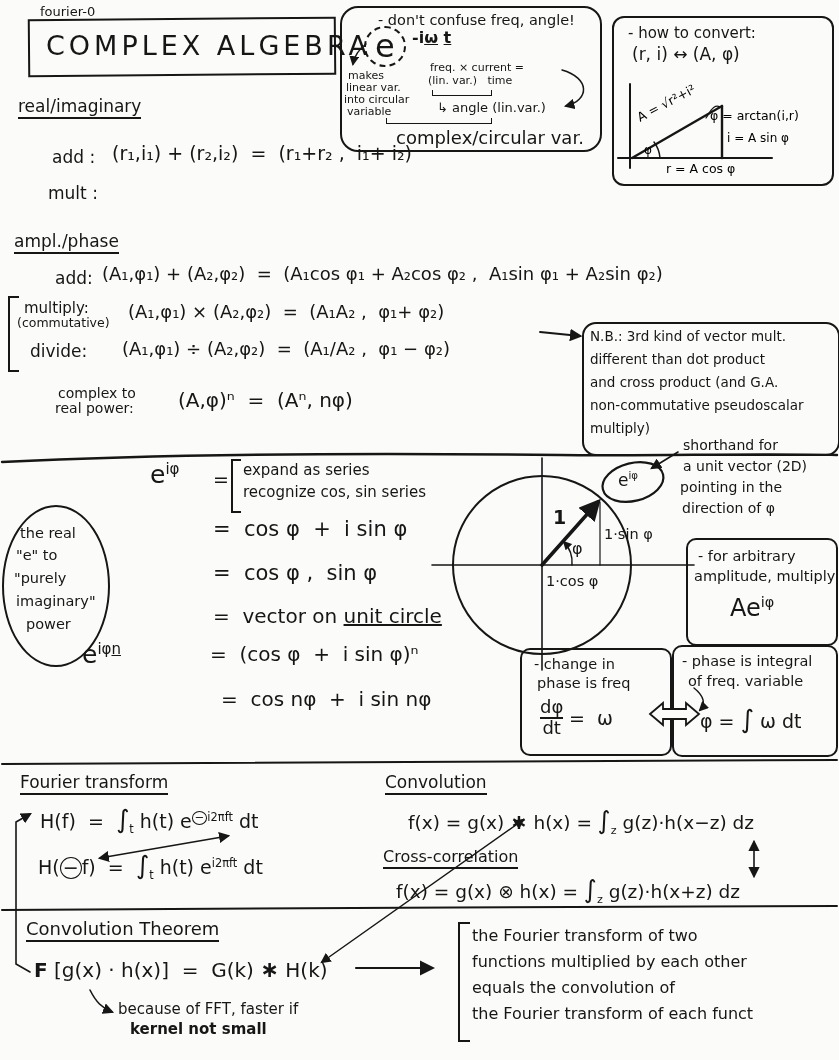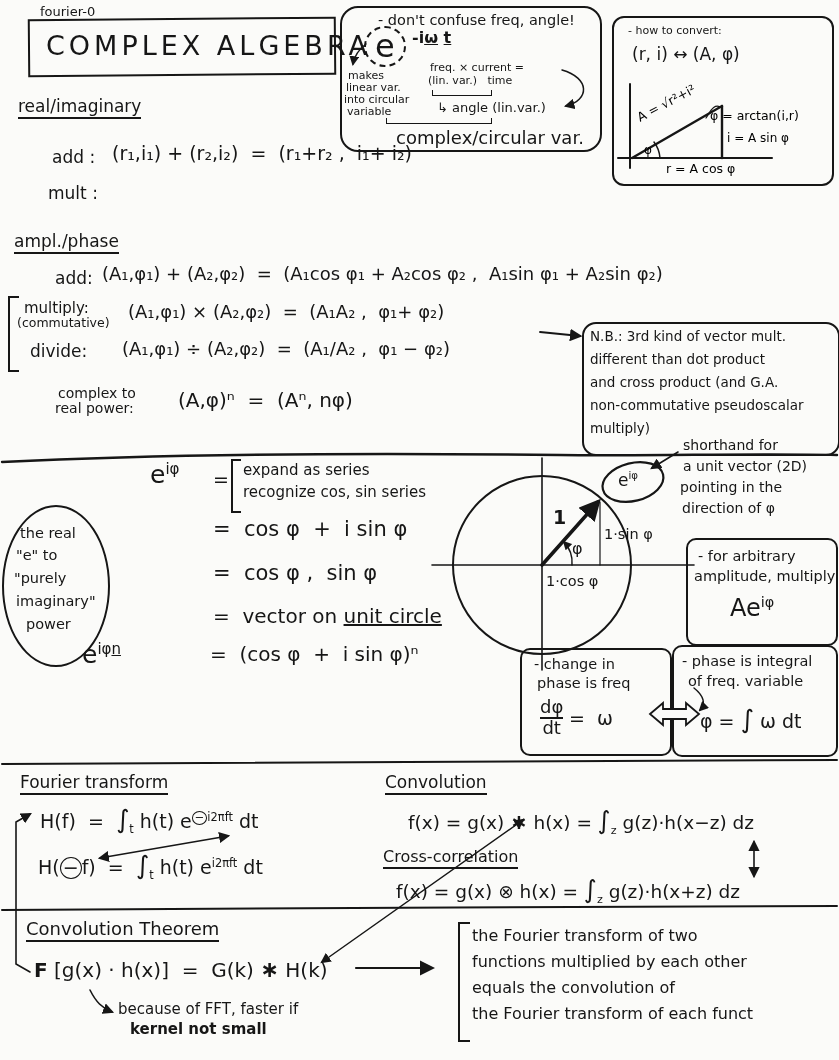--- a/index.html
+++ b/index.html
@@ -40,21 +40,21 @@
   <div class="abs small" style="left:344px;top:94px;">into circular</div>
   <div class="abs small" style="left:347px;top:106px;">variable</div>
   <div class="abs small" style="left:430px;top:62px;">freq. × current =</div>
   <div class="abs small fx" style="left:428px;top:75px;">(lin. var.)   time</div>
   <div class="abs" style="left:432px;top:90px;width:58px;height:5px;border-left:1.6px solid #161616;border-right:1.6px solid #161616;border-bottom:1.6px solid #161616;"></div>
   <div class="abs" style="left:437px;top:100px;font-size:13px;">↳ angle (lin.var.)</div>
   <div class="abs" style="left:386px;top:118px;width:104px;height:5px;border-left:1.6px solid #161616;border-right:1.6px solid #161616;border-bottom:1.6px solid #161616;"></div>
   <div class="abs" style="left:396px;top:127px;font-size:18px;">complex/circular var.</div>
 
   <div class="box" style="left:612px;top:16px;width:218px;height:166px;border-radius:12px;"></div>
-  <div class="abs" style="left:628px;top:24px;font-size:11px;">- how to convert:</div>
+  <div class="abs" style="left:628px;top:24px;font-size:15px;">- how to convert:</div>
   <div class="abs" style="left:632px;top:44px;font-size:17px;">(r, i) ↔ (A, φ)</div>
   <svg class="abs" style="left:614px;top:80px;" width="212" height="100" viewBox="0 0 212 100">
     <g stroke="#161616" fill="none" stroke-linecap="round">
       <path d="M 16 4 V 88" stroke-width="2"></path>
       <path d="M 4 78 H 158" stroke-width="2"></path>
       <path d="M 18 78 L 108 26" stroke-width="2.4"></path>
       <path d="M 108 26 V 78" stroke-width="2.4"></path>
       <path d="M 46 78 A 30 30 0 0 0 40 62" stroke-width="1.5"></path>
       <path d="M 108 28 C 100 22 96 32 92 38" stroke-width="1.2"></path>
     </g>
@@ -98,20 +98,21 @@
   <div class="abs fx" style="left:150px;top:460px;font-size:25px;"><span>e</span><span class="seg-sup">iφ</span></div>
   <div class="abs" style="left:213px;top:468px;font-size:19px;">=</div>
   <div class="lbrk" style="left:231px;top:459px;height:50px;width:8px;"></div>
   <div class="abs" style="left:243px;top:461px;font-size:15px;">expand as series</div>
   <div class="abs" style="left:243px;top:483px;font-size:15px;">recognize cos, sin series</div>
   <div class="abs fx" style="left:213px;top:517px;font-size:21px;">=  cos φ  +  i sin φ</div>
   <div class="abs fx" style="left:213px;top:561px;font-size:21px;">=  cos φ ,  sin φ</div>
   <div class="abs fx" style="left:213px;top:604px;font-size:20px;"><span>=  vector on </span><span class="seg-u">unit circle</span></div>
   <div class="abs fx" style="left:82px;top:640px;font-size:25px;"><span>e</span><span class="seg-sup">iφ</span><span class="seg-sup seg-u">n</span></div>
   <div class="abs fx" style="left:210px;top:642px;font-size:20px;">=  (cos φ  +  i sin φ)ⁿ</div>
+  <div class="abs fx" style="left:221px;top:687px;font-size:20px;">=  cos nφ  +  i sin nφ</div>
 
   <div class="abs" style="left:2px;top:505px;width:104px;height:158px;border:2.5px solid #161616;border-radius:50%;"></div>
   <div class="abs" style="left:20px;top:525px;font-size:14.5px;">the real</div>
   <div class="abs" style="left:16px;top:547px;font-size:14.5px;">"e" to</div>
   <div class="abs" style="left:14px;top:570px;font-size:14.5px;">"purely</div>
   <div class="abs" style="left:16px;top:593px;font-size:14.5px;">imaginary"</div>
   <div class="abs" style="left:26px;top:616px;font-size:14.5px;">power</div>
 
   <svg class="abs" style="left:418px;top:450px;" width="290" height="225" viewBox="0 0 290 225">
     <defs>

